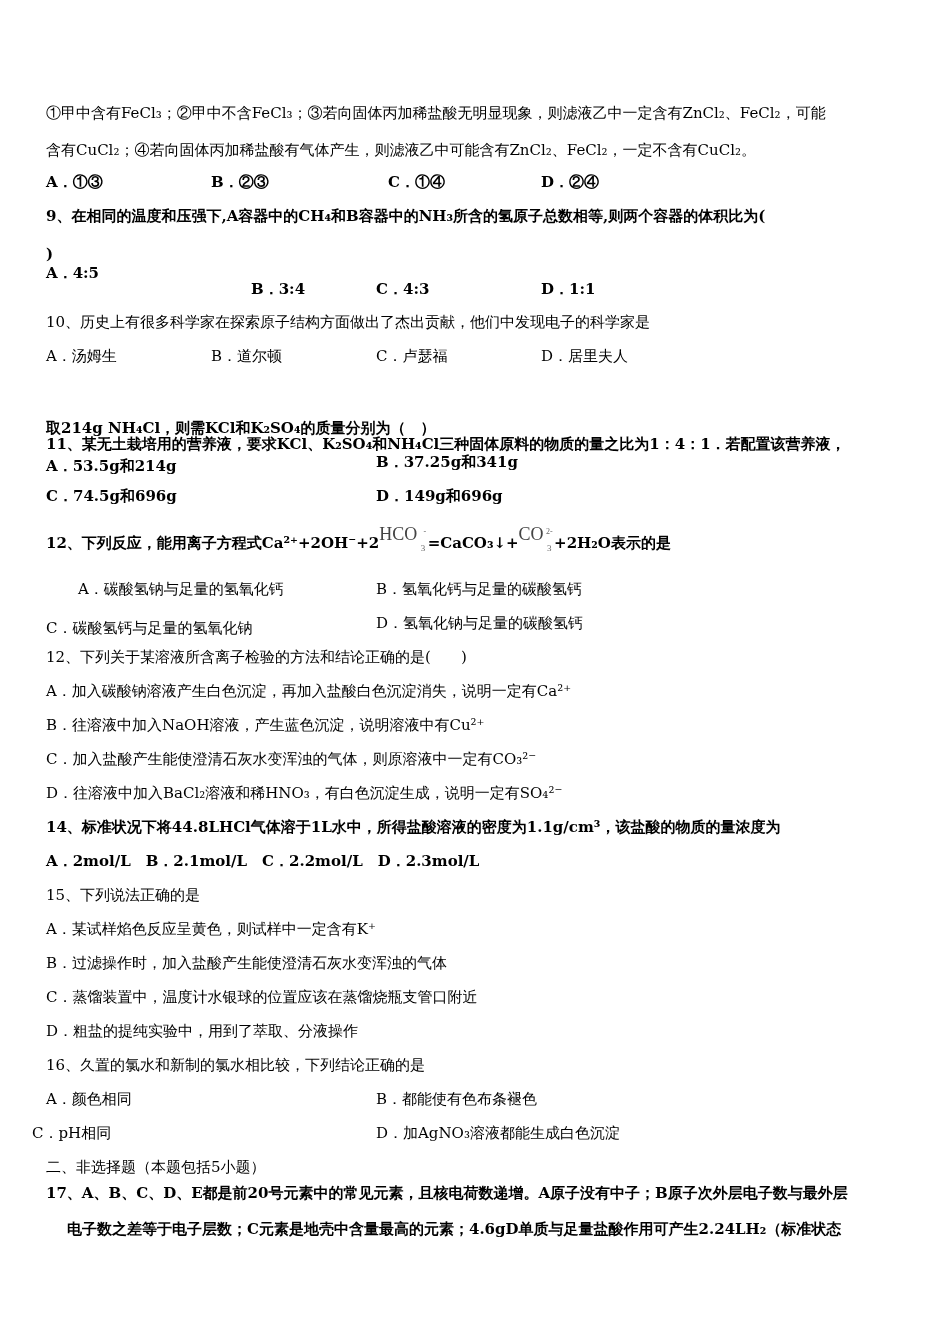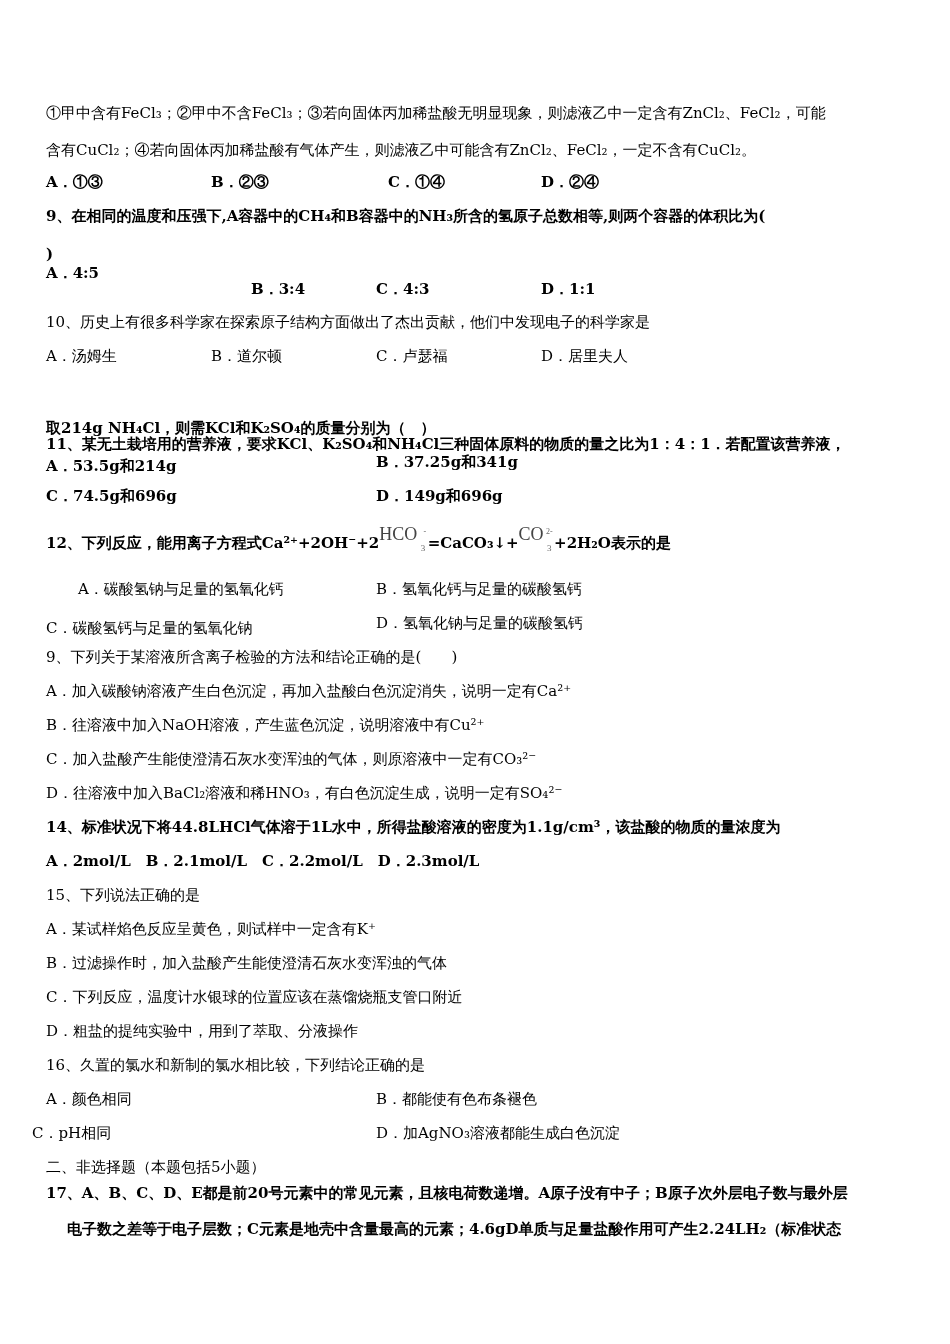--- a/index.html
+++ b/index.html
@@ -46,33 +46,33 @@
 <div class="opt b" style="top:486px; left:376px;">D．149g和696g</div>
 
 <div class="line b" style="top:532px;">
   <span>12、下列反应，能用离子方程式Ca²⁺+2OH⁻+2</span><span class="formula-frag"><span>HCO</span><span class="fsub">3</span><span class="fsup">-</span></span>&nbsp;&nbsp;<span>=CaCO₃↓+</span><span class="formula-frag"><span>CO</span><span class="fsub">3</span><span class="fsup">2-</span></span>&nbsp;<span> +2H₂O表示的是</span>
 </div>
 <div class="opt" style="top:579px; left:46px;margin-left:32px;">A．碳酸氢钠与足量的氢氧化钙</div>
 <div class="opt" style="top:579px; left:376px;">B．氢氧化钙与足量的碳酸氢钙</div>
 <div class="opt" style="top:618px; left:46px;">C．碳酸氢钙与足量的氢氧化钠</div>
 <div class="opt" style="top:613px; left:376px;">D．氢氧化钠与足量的碳酸氢钙</div>
 
-<div class="line" style="top:647px;">9、下列关于某溶液所含离子检验的方法和结论正确的是(　　)</div>
+<div class="line" style="top:647px;">12、下列关于某溶液所含离子检验的方法和结论正确的是(　　)</div>
 <div class="line" style="top:681px;">A．加入碳酸钠溶液产生白色沉淀，再加入盐酸白色沉淀消失，说明一定有Ca²⁺</div>
 <div class="line" style="top:715px;">B．往溶液中加入NaOH溶液，产生蓝色沉淀，说明溶液中有Cu²⁺</div>
 <div class="line" style="top:749px;">C．加入盐酸产生能使澄清石灰水变浑浊的气体，则原溶液中一定有CO₃²⁻</div>
 <div class="line" style="top:783px;">D．往溶液中加入BaCl₂溶液和稀HNO₃，有白色沉淀生成，说明一定有SO₄²⁻</div>
 
 <div class="line b" style="top:817px;">14、标准状况下将44.8LHCl气体溶于1L水中，所得盐酸溶液的密度为1.1g/cm³，该盐酸的物质的量浓度为</div>
 <div class="line b" style="top:851px;">A．2mol/L　B．2.1mol/L　C．2.2mol/L　D．2.3mol/L</div>
 
 <div class="line" style="top:885px;">15、下列说法正确的是</div>
 <div class="line" style="top:919px;">A．某试样焰色反应呈黄色，则试样中一定含有K⁺</div>
 <div class="line" style="top:953px;">B．过滤操作时，加入盐酸产生能使澄清石灰水变浑浊的气体</div>
-<div class="line" style="top:987px;">C．下列反应，温度计水银球的位置应该在蒸馏烧瓶支管口附近</div>
+<div class="line" style="top:987px;">C．蒸馏装置中，温度计水银球的位置应该在蒸馏烧瓶支管口附近</div>
 <div class="line" style="top:1021px;">D．粗盐的提纯实验中，用到了萃取、分液操作</div>
 
 <div class="line" style="top:1055px;">16、久置的氯水和新制的氯水相比较，下列结论正确的是</div>
 <div class="opt" style="top:1089px; left:46px;">A．颜色相同</div>
 <div class="opt" style="top:1089px; left:376px;">B．都能使有色布条褪色</div>
 <div class="opt" style="top:1123px; left:32px;">C．pH相同</div>
 <div class="opt" style="top:1123px; left:376px;">D．加AgNO₃溶液都能生成白色沉淀</div>
 
 <div class="line" style="top:1157px;">二、非选择题（本题包括5小题）</div>
 

